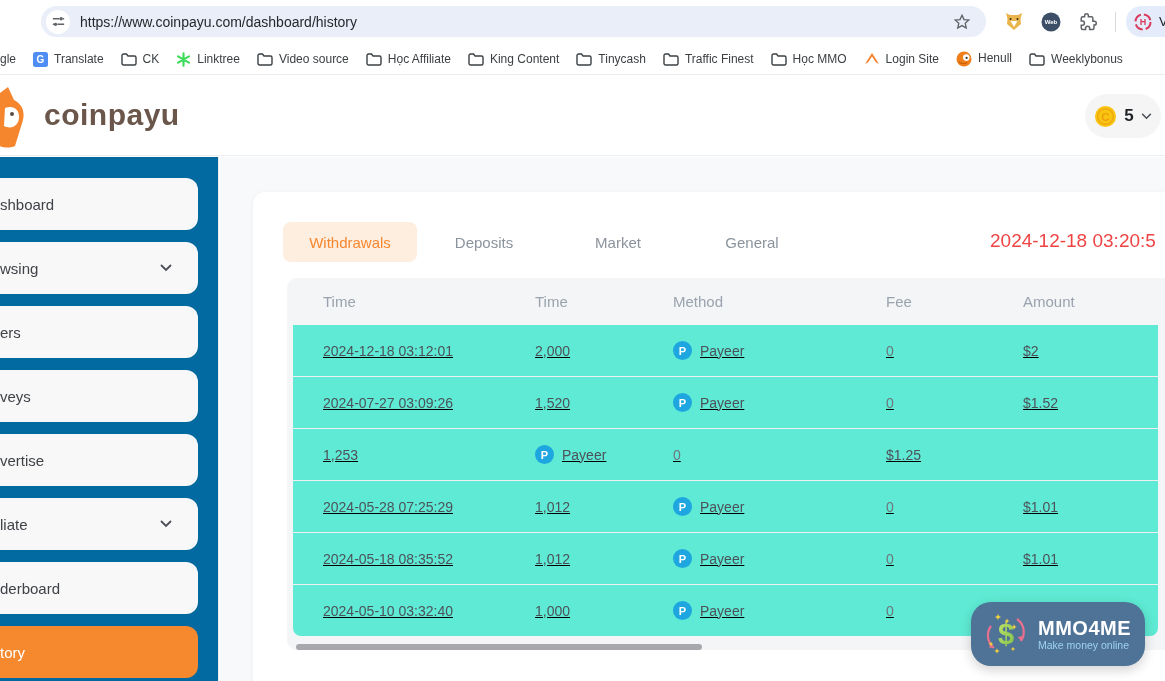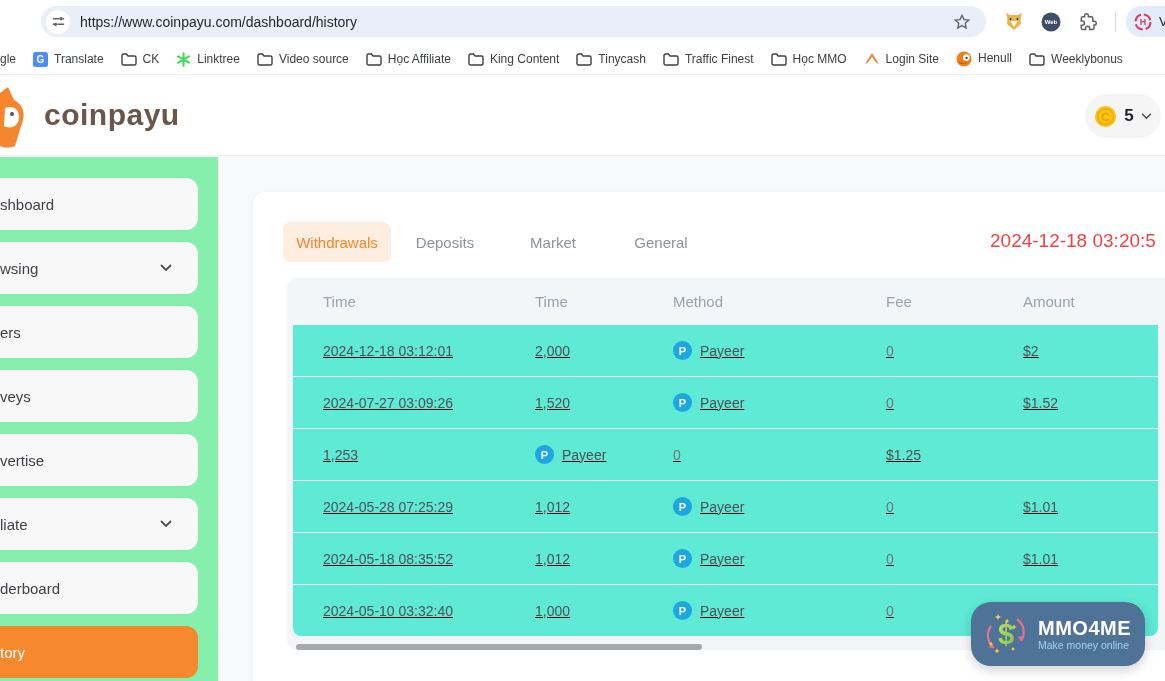--- a/index.html
+++ b/index.html
@@ -24,31 +24,31 @@
     display:flex;align-items:center;gap:17px;font-size:12px;color:#3c4043;border-bottom:1px solid #ececec;box-sizing:border-box;}
   .bm-item{display:flex;align-items:flex-start;gap:6px;white-space:nowrap;cursor:pointer;}
   
   .site-header{position:absolute;top:76px;left:0;width:100%;height:80px;background:#fff;border-bottom:1px solid #eceef0;box-sizing:border-box;padding-left:12px;}
   .mascot{position:absolute;left:-12px;top:10px;}
   .brand{position:absolute;left:44px;top:22px;font-size:30px;font-weight:bold;color:#6a564a;letter-spacing:.5px;}
   .coin-pill{position:absolute;left:1085px;top:18px;height:44px;width:76px;border-radius:22px;background:#f5f5f6;
     display:flex;align-items:center;justify-content:center;gap:7px;cursor:pointer;}
   .coin-balance{font-size:17px;font-weight:bold;color:#1f2328;}
   
-  .sidebar{position:absolute;top:157px;left:0;width:219px;bottom:0;background:#86efac;border-right:1px solid #ececee;box-sizing:border-box;}
+  .sidebar{position:absolute;top:157px;left:0;width:219px;bottom:0;background:#0369a1;border-right:1px solid #ececee;box-sizing:border-box;}
   .side-item{position:absolute;left:-64px;width:262px;height:52px;border-radius:12px;background:#f8f8f9;
     display:flex;align-items:center;padding-left:64px;box-sizing:border-box;font-size:15px;color:#3f4247;cursor:pointer;}
   .side-item.active{background:#f6882e;color:#fff;}
   .side-chevron{position:absolute;right:26px;top:22px;}
   
   .main{position:absolute;left:220px;top:157px;right:0;bottom:0;background:#f8f9fb;overflow:hidden;}
   .card{position:absolute;left:33px;top:35px;width:960px;height:540px;background:#fff;border-radius:12px;
     box-shadow:0 1px 5px rgba(20,25,35,.05);}
   .tabs-row{position:absolute;left:30px;top:30px;display:flex;}
-  .tab{width:108px;height:40px;display:flex;align-items:center;justify-content:center;
+  .tab{width:134px;height:40px;display:flex;align-items:center;justify-content:center;
     font-size:15px;color:#8b939c;border-radius:8px;cursor:pointer;}
   .tab.active{background:#fdeee0;color:#f6872f;}
   .timestamp{position:absolute;left:737px;top:38px;font-size:19px;color:#ef4444;white-space:nowrap;}
   .table-wrapper{position:absolute;left:34px;top:86px;width:900px;height:372px;background:#f3f5f7;border-radius:10px;}
   .thead{height:47px;display:grid;grid-template-columns:212px 138px 213px 137px 1fr;
     padding-left:36px;align-items:center;color:#9aa3ae;font-size:15px;}
   .tbody{margin:0 6px;width:865px;background:#5eead4;border-radius:0 0 8px 8px;overflow:hidden;box-sizing:border-box;text-decoration:underline;}
   .trow{height:51px;display:grid;grid-template-columns:212px 138px 213px 137px 1fr;
     padding-left:30px;align-items:center;font-size:14px;color:#4c525a;}
   .trow + .trow{border-top:1px solid #eef0f2;}

